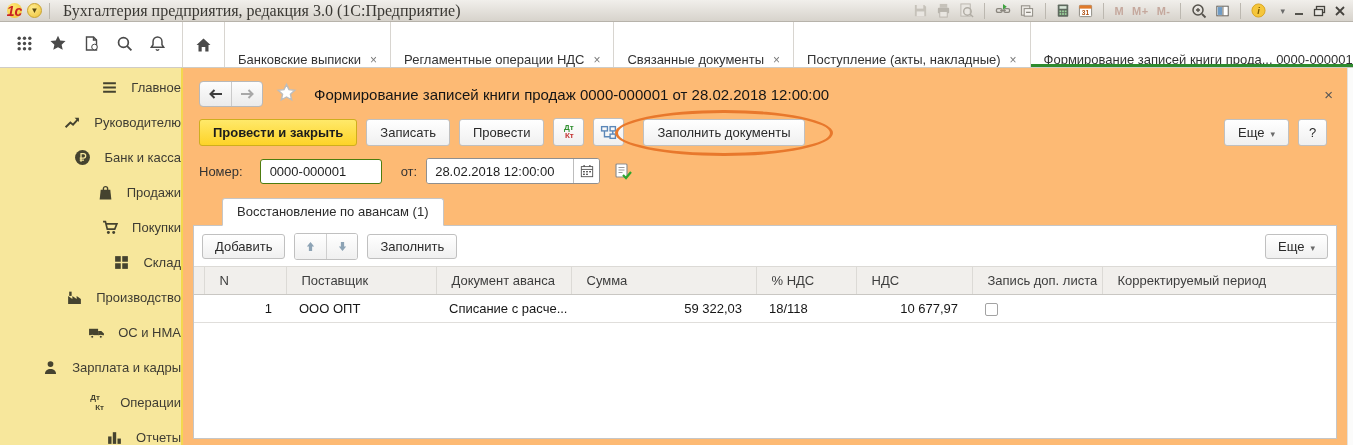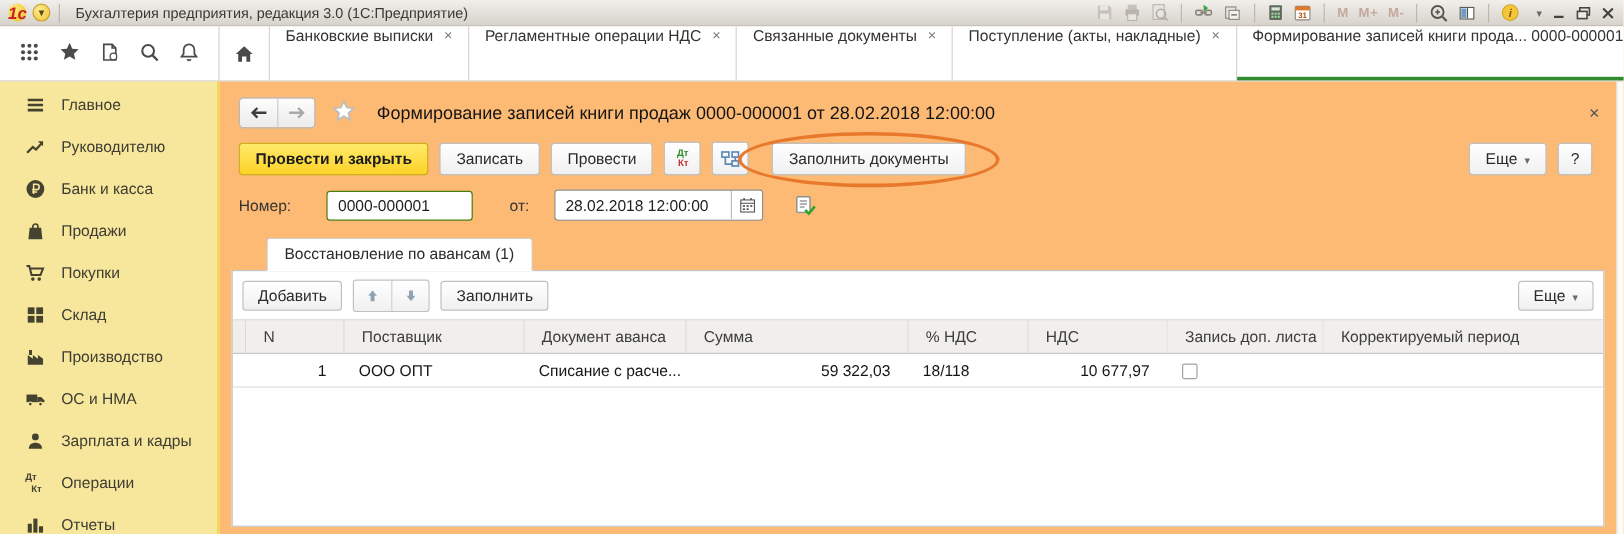--- a/index.html
+++ b/index.html
@@ -11,41 +11,41 @@
     border-bottom:1px solid #b7b3ab; display:flex; align-items:center; padding:0 7px; gap:5px; }
   .logo-1c { width:15px; height:15px; border-radius:50%;
     background:radial-gradient(circle at 35% 30%, #ffe97a, #efbf2d);
     color:#c82222; font-weight:bold; font-size:14px; font-style:italic;
     display:flex; align-items:center; justify-content:center; flex:none; }
   .menu-circle { width:15px; height:15px; border-radius:50%;
     background:radial-gradient(circle at 35% 30%, #ffeb8d, #eec33a);
     border:1px solid #c9a22e; color:#5a4a12; font-size:8px;
     display:flex; align-items:center; justify-content:center; flex:none; }
   .tb-sep-v { width:1px; height:16px; background:#bcb8b0; margin:0 2px; }
-  .titlebar-title { margin-left:6px; font-size:12px; color:#3a3833; white-space:nowrap; }
+  .titlebar-title { margin-left:6px; font-size:16px; color:#3a3833; white-space:nowrap;font-family:Liberation Serif, serif; }
   .titlebar-icons { margin-left:auto; display:flex; align-items:center; gap:8px; }
   .tb-icon { display:flex; align-items:center; justify-content:center; }
   .mem { color:#c5a89d; font-weight:bold; font-size:11px; letter-spacing:.5px; }
   .win-glyph { color:#45433e; }
 
   
   .tabbar { height:46px; border-bottom:1px solid #cfccc6; display:flex; align-items:stretch; background:#fff; }
   .tabbar-left { width:183px; flex:none; display:flex; align-items:center;
     justify-content:space-evenly; border-right:1px solid #d8d5d0; }
   .tab-home { width:42px; flex:none; display:flex; align-items:center; justify-content:center;
     border-right:1px solid #d8d5d0; }
-  .tab { display:flex; align-items:flex-start; gap:9px; padding:0 13px; border-right:1px solid #d8d5d0;
+  .tab { display:flex; align-items:flex-end; gap:9px; padding:0 13px; border-right:1px solid #d8d5d0;
     position:relative; color:#333; white-space:nowrap; cursor:default; }
   .tab.active::after { content:""; position:absolute; left:0; right:0; bottom:0; height:3px; background:#2e8b2e; }
   .tab .x { color:#7a7a7a; font-size:12px; }
 
   
   .layout { display:flex; height:377px; }
   .sidebar { width:183px; flex:none; background:#f7e79c; border-right:2px solid #f3d84e; padding-top:2px; }
-  .side-item { height:35px; display:flex; align-items:center; gap:13px; padding-left:21px; color:#3e3c33; }
+  .side-item { height:35px; display:flex; align-items:center; gap:13px; padding-left:21px; color:#3e3c33;justify-content:flex-end; }
   .side-item svg { width:17px; height:17px; flex:none; }
   .dtkt-side { width:17px; flex:none; font-size:8px; font-weight:bold; color:#45432f; line-height:1.15; }
   .dtkt-side .k { display:block; padding-left:5px; }
 
   .main { flex:1; min-width:0; position:relative; display:flex; flex-direction:column; background:#fdba74; }
   .right-strip { position:absolute; top:0; right:0; bottom:0; width:6px;
     border-left:1px solid #e3e2df; background:#fbfbfa; }
 
   
   .doc-header { display:flex; align-items:center; gap:13px; margin:10px 16px 0 16px; height:32px; }
@@ -67,21 +67,21 @@
   .dtkt .dt { color:#2f8f2f; align-self:flex-start; }
   .dtkt .kt { color:#c33333; align-self:flex-end; }
   .annot-wrap { position:relative; margin-left:10px; }
   .annot { position:absolute; left:-28px; right:-28px; top:-9px; bottom:-10px;
     border:3px solid #e8782c; border-radius:50%; pointer-events:none; }
   .flex-spacer { flex:1; }
   .caret { font-size:9px; color:#6a6a6a; margin-left:6px; }
   .btn-help { width:29px; padding:5px 0; text-align:center; }
 
   
-  .doc-fields { display:flex; align-items:center; gap:21px; margin:12px 16px 0 16px; }
+  .doc-fields { display:flex; align-items:center; gap:9px; margin:12px 16px 0 16px; }
   .fld-label { color:#333; }
   .input-number { width:122px; height:25px; border:1px solid #4d7c0f; border-radius:3px;
     padding:0 9px; font:inherit; color:#1e1e1e; margin-left:8px; }
   .date-label { margin-left:10px; }
   .date-group { display:inline-flex; height:26px; border:1px solid #8f8f8f; border-radius:3px; overflow:hidden; background:#fff; }
   .date-input { width:146px; border:none; outline:none; padding:0 8px; font:inherit; color:#1e1e1e; }
   .cal-btn { width:26px; border-left:1px solid #bdbdbd; background:#fff;
     display:flex; align-items:center; justify-content:center; }
   .posted-icon { margin-left:4px; display:flex; }
 

